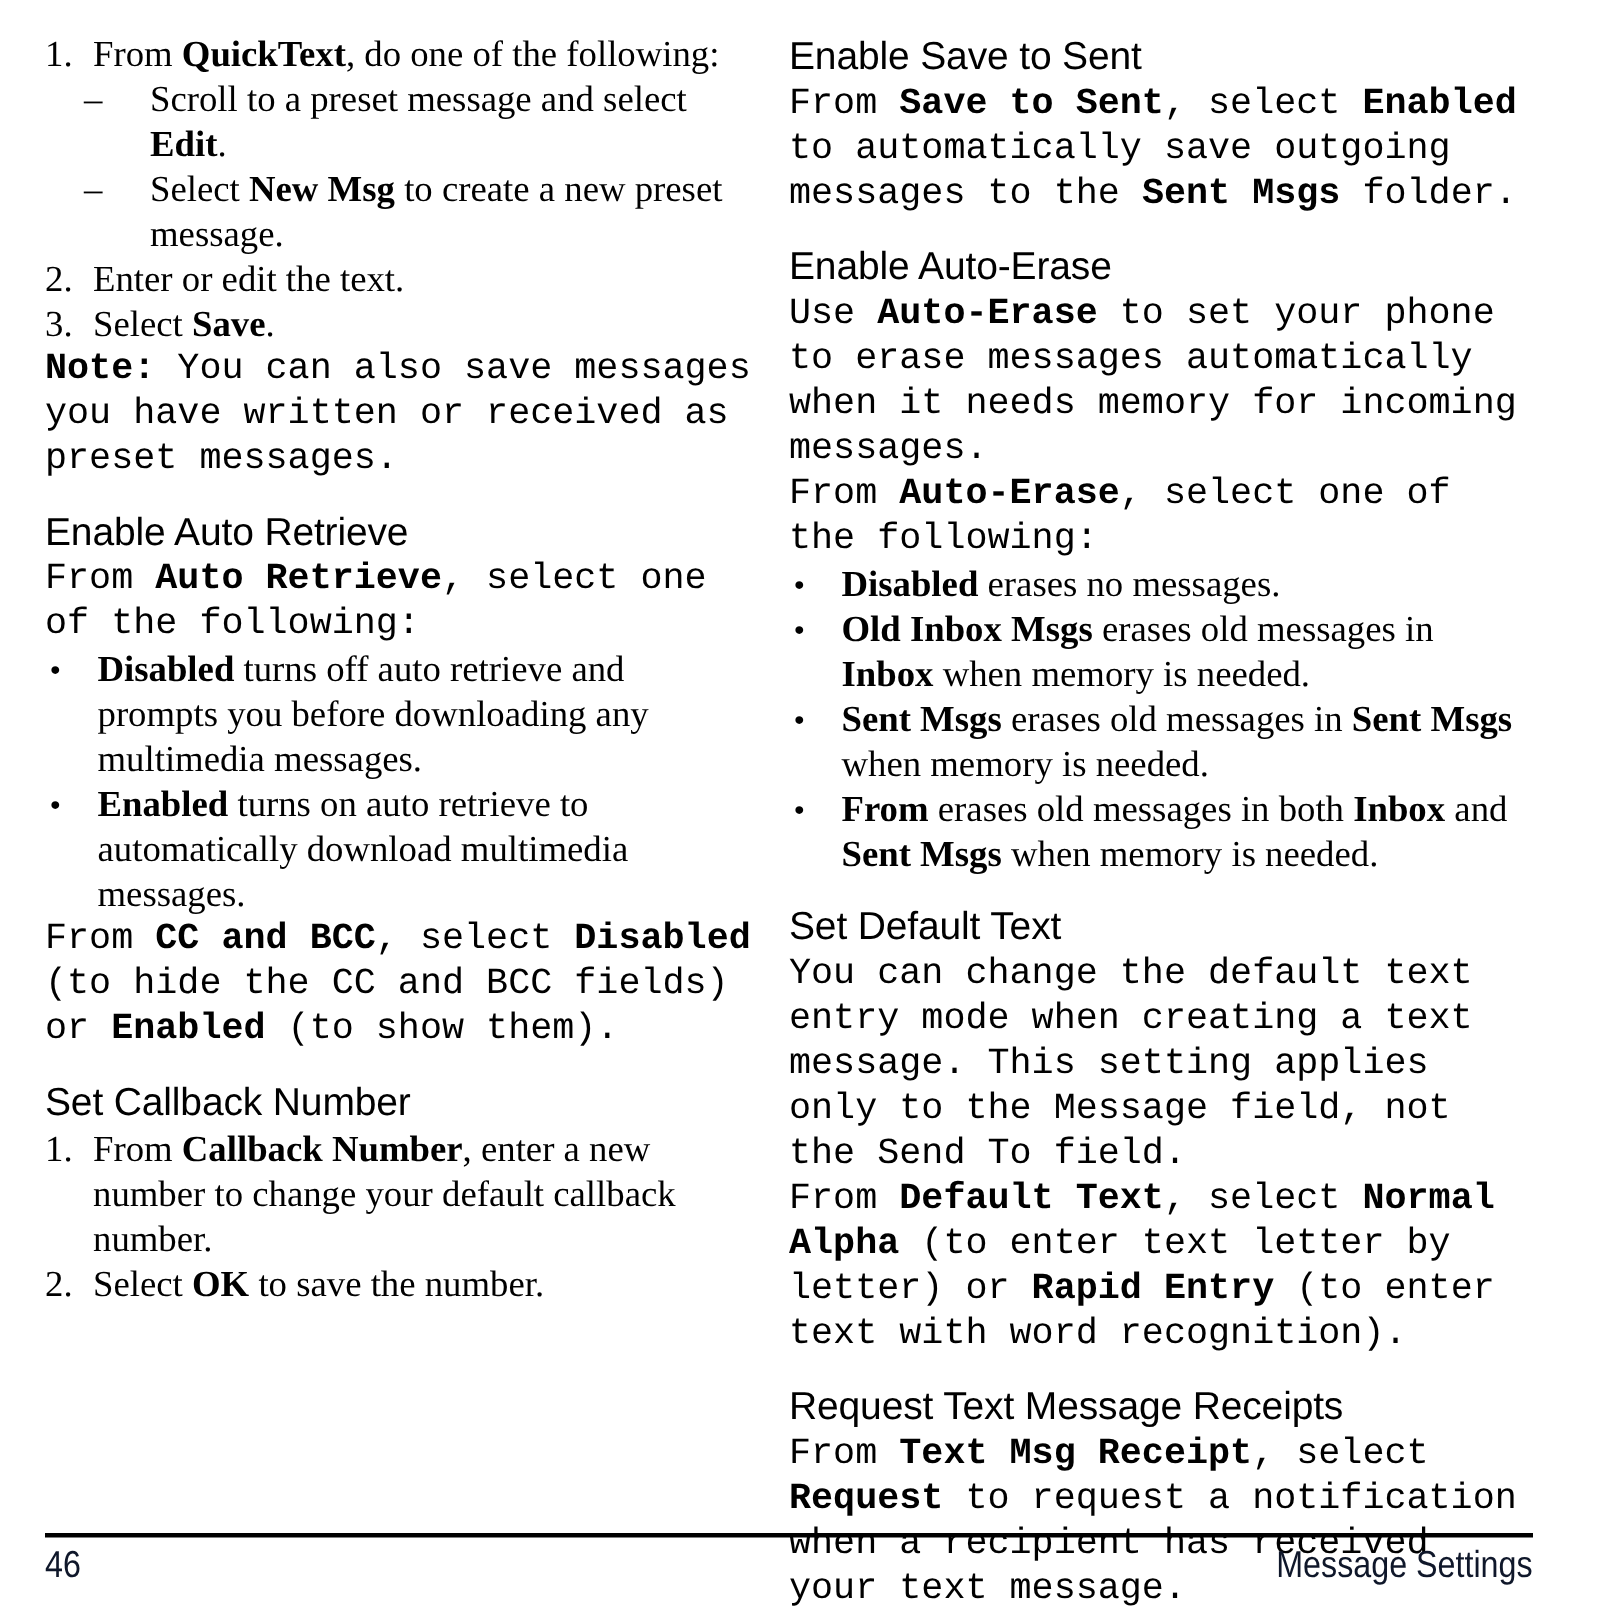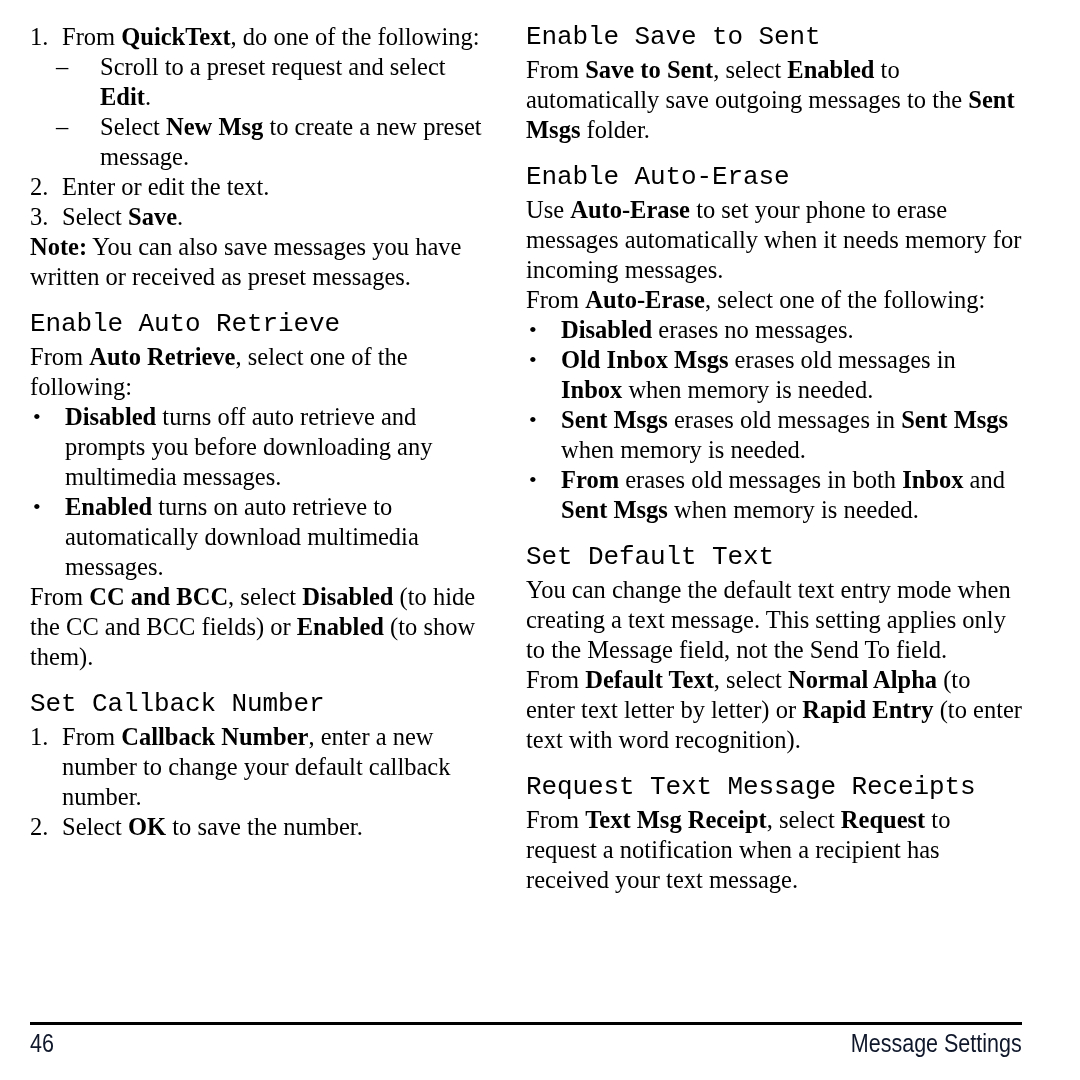--- a/index.html
+++ b/index.html
@@ -35,35 +35,35 @@
     padding-right: 12px;
   }
   .col-right {
     width: 567px;
     padding-left: 13px;
     padding-right: 58px;
   }
 
   
   .heading {
-    font-family: Liberation Mono, monospace;
+    font-family: Liberation Sans, sans-serif;
     font-size: 26px;
     font-weight: 400;
     line-height: 31px;
     color: #000000;
     margin: 0;
     padding-top: 17px;
     padding-bottom: 2px;
     letter-spacing: -0.1px;
   }
   .heading.first {
     padding-top: 0;
   }
   .para {
-    font-family: Liberation Serif, serif;
+    font-family: Liberation Mono, monospace;
     font-size: 24.5px;
     line-height: 30px;
     color: #000000;
     margin: 0;
   }
   .listitem {
     position: relative;
     font-family: "Liberation Serif", serif;
     font-size: 24.5px;
     line-height: 30px;
@@ -143,21 +143,21 @@
   }
 </style>
 </head>
 <body>
 
 <div class="page">
 
   <div class="columns">
     <div class="col col-left">
         <div class="listitem num"><span class="marker">1.</span><span><span>From </span><span class="b">QuickText</span><span>, do one of the following:</span></span></div>
-        <div class="listitem dash"><span class="marker">–</span><span><span>Scroll to a preset request and select </span><span class="b">Edit</span><span>.</span></span></div>
+        <div class="listitem dash"><span class="marker">–</span><span><span>Scroll to a preset message and select </span><span class="b">Edit</span><span>.</span></span></div>
         <div class="listitem dash"><span class="marker">–</span><span><span>Select </span><span class="b">New Msg</span><span> to create a new preset message.</span></span></div>
         <div class="listitem num"><span class="marker">2.</span><span><span>Enter or edit the text.</span></span></div>
         <div class="listitem num"><span class="marker">3.</span><span><span>Select </span><span class="b">Save</span><span>.</span></span></div>
         <div class="para"><span class="b">Note:</span><span> You can also save messages you have written or received as preset messages.</span></div>
         <div class="heading"><span>Enable Auto Retrieve</span></div>
         <div class="para"><span>From </span><span class="b">Auto Retrieve</span><span>, select one of the following:</span></div>
         <div class="listitem bullet"><span class="marker">•</span><span><span class="b">Disabled</span><span> turns off auto retrieve and prompts you before downloading any multimedia messages.</span></span></div>
         <div class="listitem bullet"><span class="marker">•</span><span><span class="b">Enabled</span><span> turns on auto retrieve to automatically download multimedia messages.</span></span></div>
         <div class="para"><span>From </span><span class="b">CC and BCC</span><span>, select </span><span class="b">Disabled</span><span> (to hide the CC and BCC fields) or </span><span class="b">Enabled</span><span> (to show them).</span></div>
         <div class="heading"><span>Set Callback Number</span></div>

